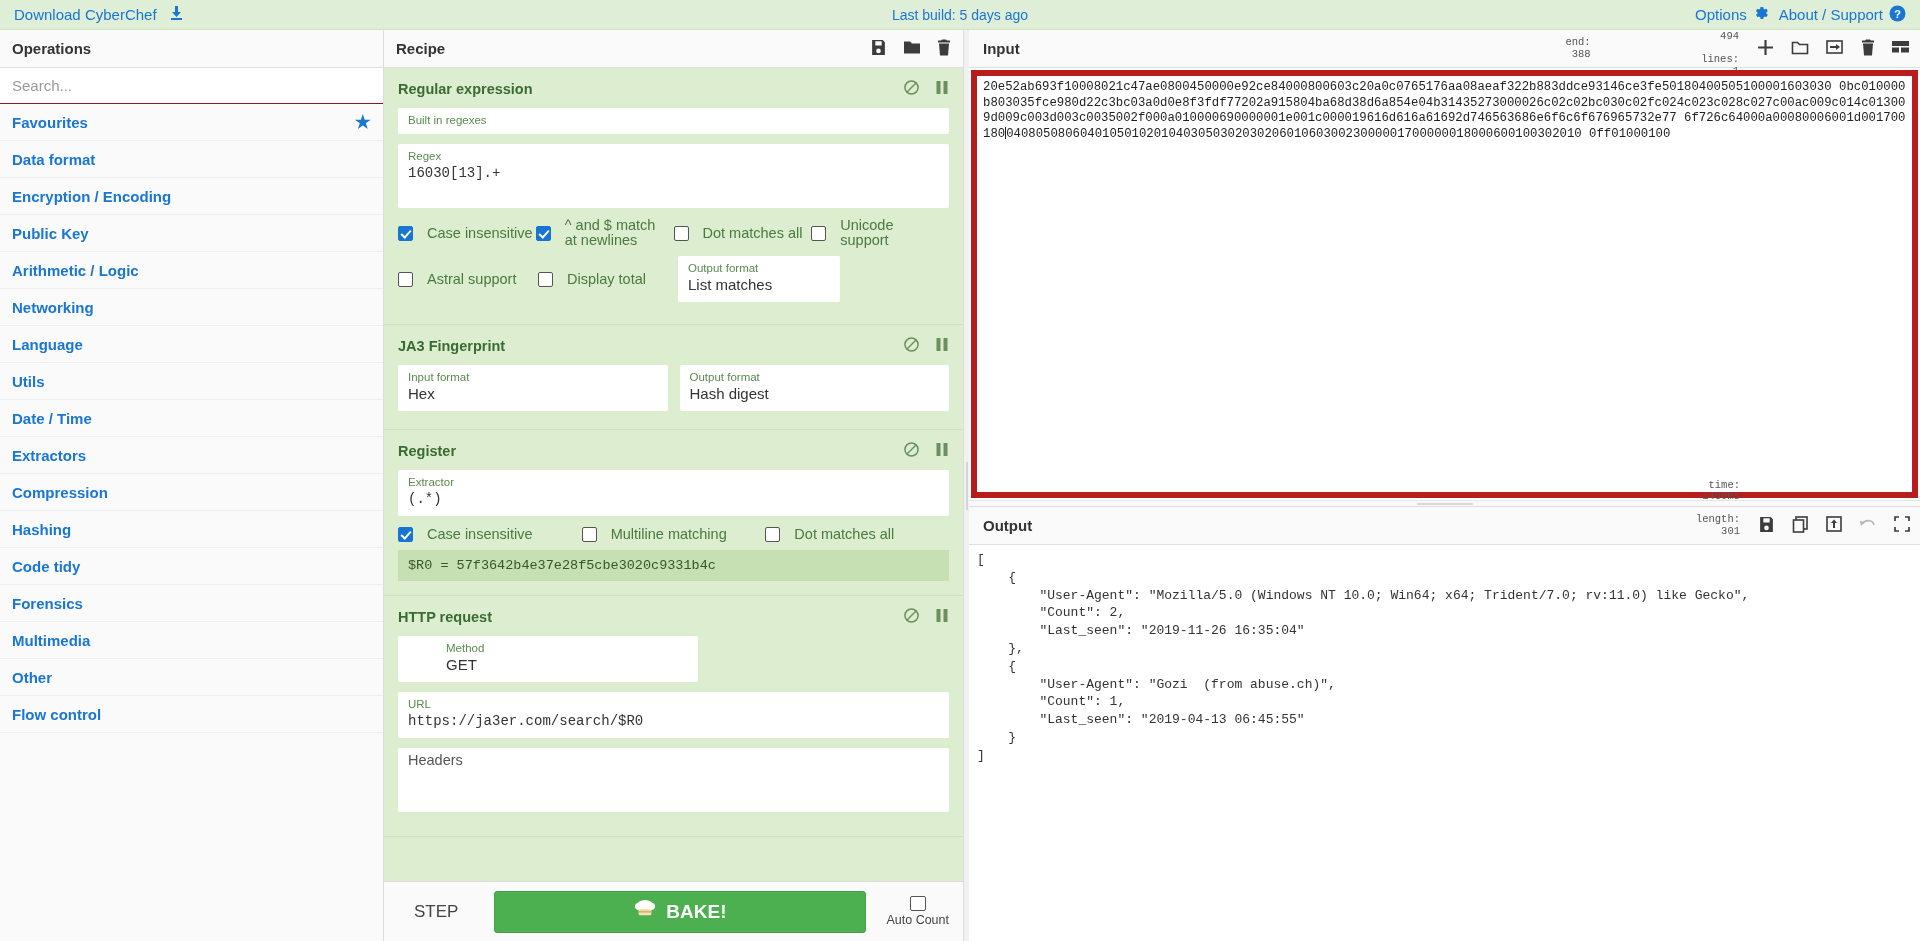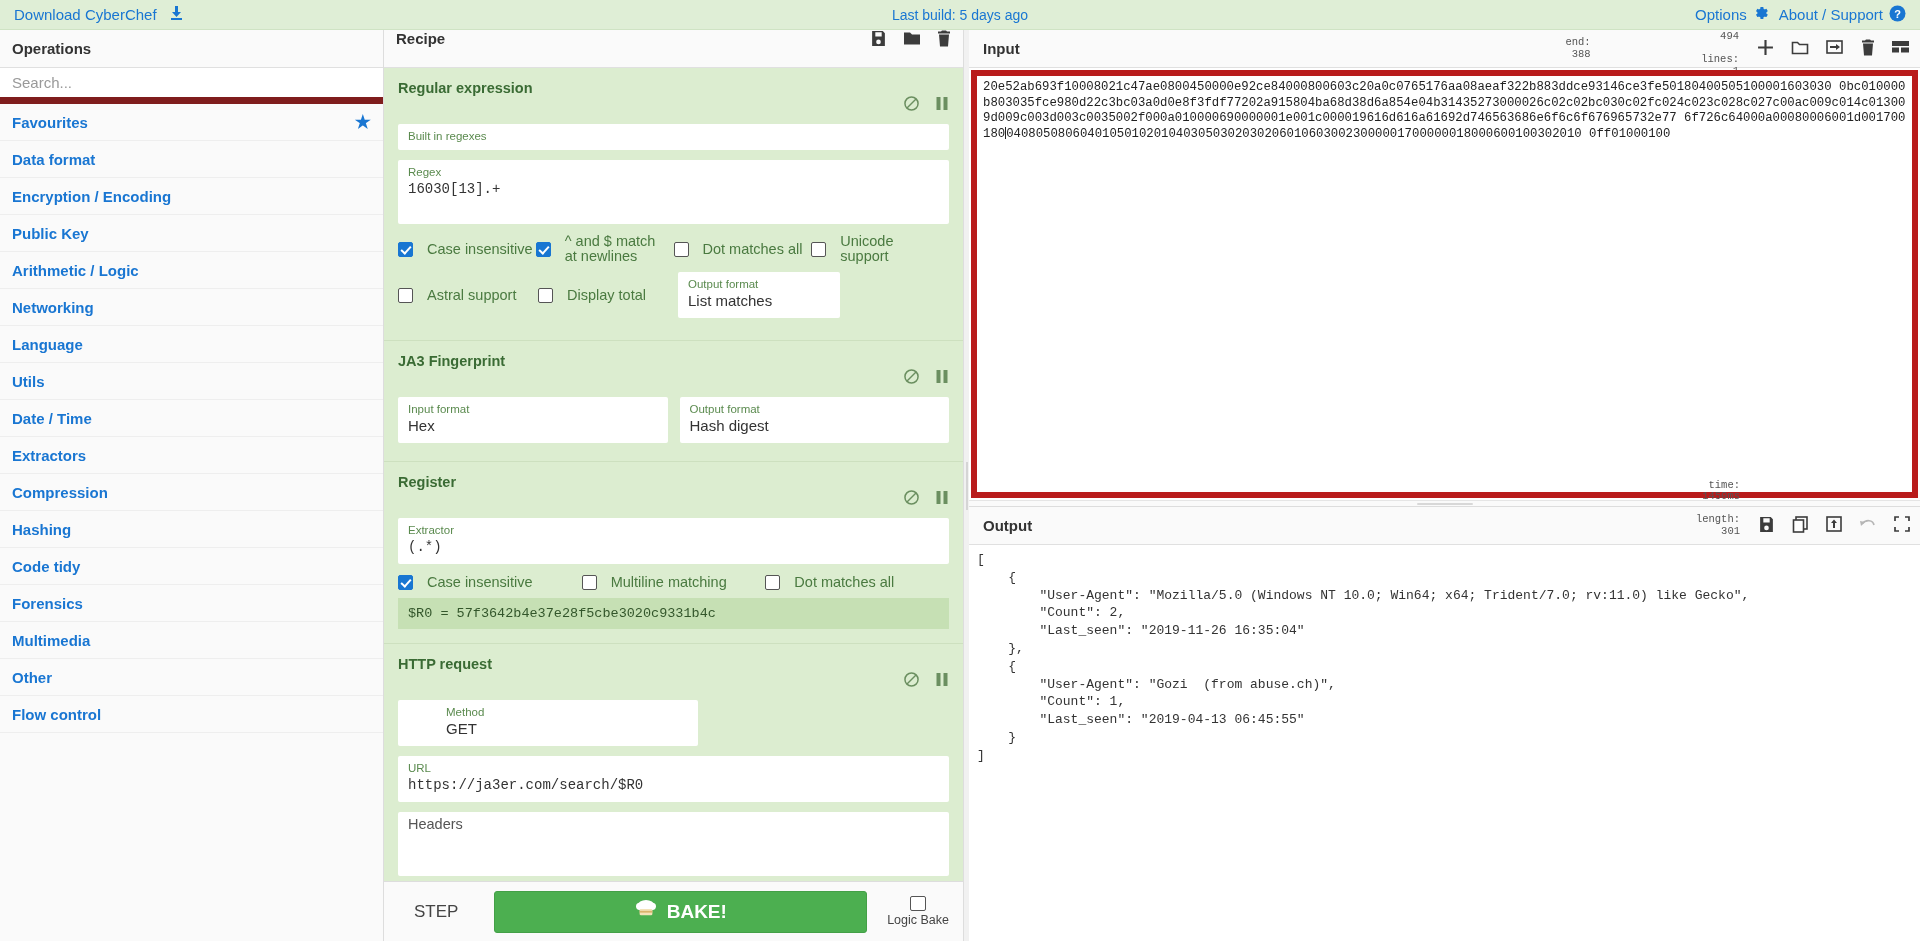--- a/index.html
+++ b/index.html
@@ -48,21 +48,21 @@
     min-height: 0;
   }
   .pane-title {
     height: 38px; flex: 0 0 38px;
     display: flex; align-items: center;
     padding: 0 12px;
     font-weight: bold; font-size: 15px; color: #333;
     background: #fafafa;
     border-bottom: 1px solid #e0e0e0;
   }
-  .search-wrap { flex: 0 0 36px; border-bottom: 7px solid #7f1d1d; background:#b91c1c;}
+  .search-wrap { flex: 0 0 36px; border-bottom: 1px solid #7f1d1d; background:#b91c1c;}
   .search-input {
     width: 100%; height: 100%;
     border: none; outline: none;
     padding: 0 12px;
     font-size: 15px;
     font-family: "Liberation Sans", sans-serif;
     color: #555; background: #fff;
   }
   .search-input::placeholder { color: #999; }
   .ops-list { flex: 1 1 auto; overflow-y: auto; }
@@ -81,39 +81,38 @@
   
   .recipe {
     width: 580px; flex: 0 0 580px;
     display: flex; flex-direction: column;
     border-right: 1px solid #ddd;
     background: #dcedd0;
     min-height: 0;
   }
   .recipe-title {
     height: 38px; flex: 0 0 38px;
-    display: flex; align-items: flex-start;
+    display: flex; align-items: center;
     padding: 0 12px;
     font-weight: bold; font-size: 15px; color: #333;
     background: #fafafa;
     border-bottom: 1px solid #e0e0e0;
   }
   .recipe-title .title-icons { margin-left: auto; display: flex; gap: 16px; align-items: center; }
   .recipe-list { flex: 1 1 auto; overflow-y: auto; background: #dcedd0; position: relative; }
   .op {
     background: #dcedd0;
     border-bottom: 1px solid #cde0bf;
     padding: 8px 14px 14px 14px;
     position: relative;
   }
   .op-head {
-    display: flex; 
+    display: flex; align-items: center;
     font-weight: bold; font-size: 14.5px; color: #3a6b34;
     padding: 4px 0 10px 0;
-    flex-direction: column;
   }
   .op-head .op-ctrls { margin-left: auto; display: flex; gap: 16px; align-items: center; color: #6b8f60; }
   .field {
     background: #fff;
     border-radius: 2px;
     padding: 5px 10px 7px 10px;
     margin-bottom: 10px;
   }
   .field-label { font-size: 11.5px; color: #5a8a4e; line-height: 14px; }
   .field-value { font-size: 15px; color: #333; line-height: 20px; font-family: "Liberation Sans", sans-serif;}
@@ -520,21 +519,21 @@
               <circle cx="5" cy="8" r="4" fill="#fff"></circle>
                 <circle cx="19" cy="8" r="4" fill="#fff"></circle>
               <rect x="5" y="11" width="14" height="7" rx="1.5" fill="#f3e2b8"></rect>
               <rect x="5" y="13" width="14" height="2" fill="#d9b36b"></rect>
             </svg>
           </span>
           <span>BAKE!</span>
         </div>
         <div class="autobake">
           <span class="cb-box" id="autobake-box"></span>
-          <span class="autobake-lbl">Logic Bake</span>
+          <span class="autobake-lbl">Auto Count</span>
         </div>
       </div>
     </div>
 
     <div class="vgrip">
         <span></span>
       </div>
 
     <div class="io">
 

